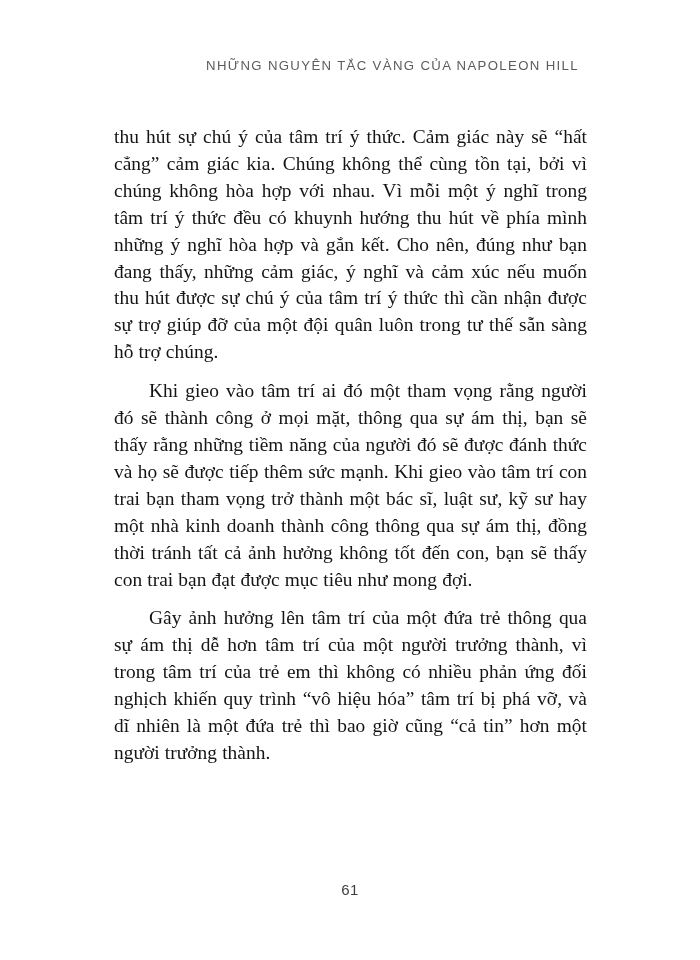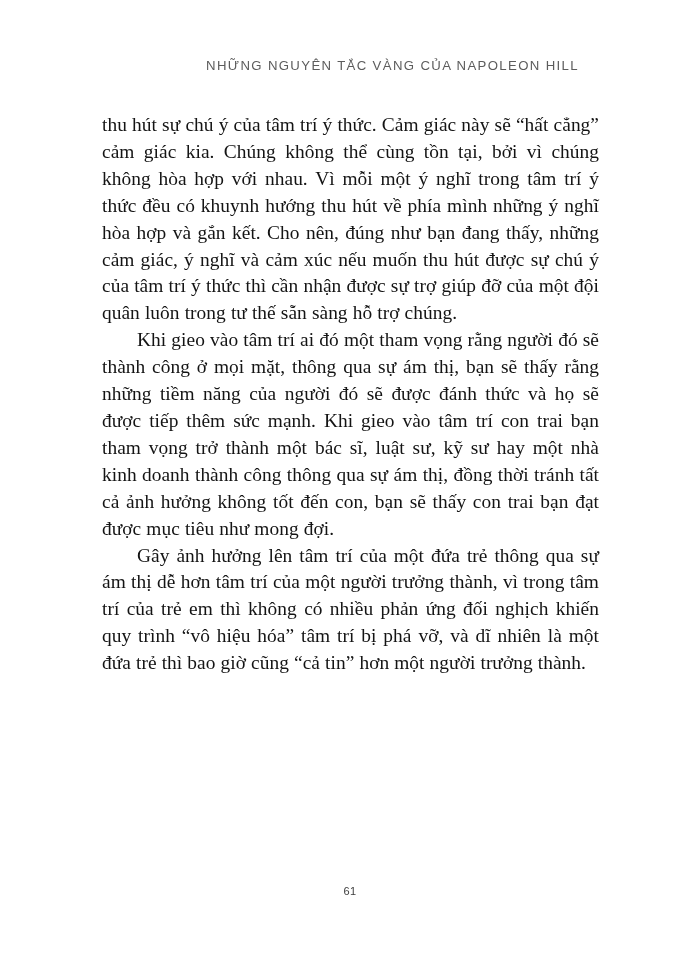--- a/index.html
+++ b/index.html
@@ -46,21 +46,21 @@
 
   
   .text-block {
     position: absolute;
     top: 112px;
     left: 102px;
     width: 497px;
   }
 
   .para {
-    margin: 0;
+    margin: 12px;
     text-align: justify;
     text-justify: inter-word;
     font-size: 19.4px;
     line-height: 26.9px;
     letter-spacing: 0.04px;
     word-spacing: 0.2px;
     color: #141414;
     text-indent: 0;
     hyphens: none;
     -webkit-hyphens: none;
@@ -77,21 +77,21 @@
     position: absolute;
     top: 881px;
     left: 0;
     width: 700px;
     text-align: center;
     box-sizing: border-box;
   }
   .folio .folio-text {
     display: inline-block;
     font-family: "Liberation Sans", "DejaVu Sans", sans-serif;
-    font-size: 11px;
+    font-size: 15px;
     font-weight: 400;
     letter-spacing: 0.4px;
     color: #3d3d3d;
   }
 </style>
 </head>
 <body>
 
 <div class="page">
 

